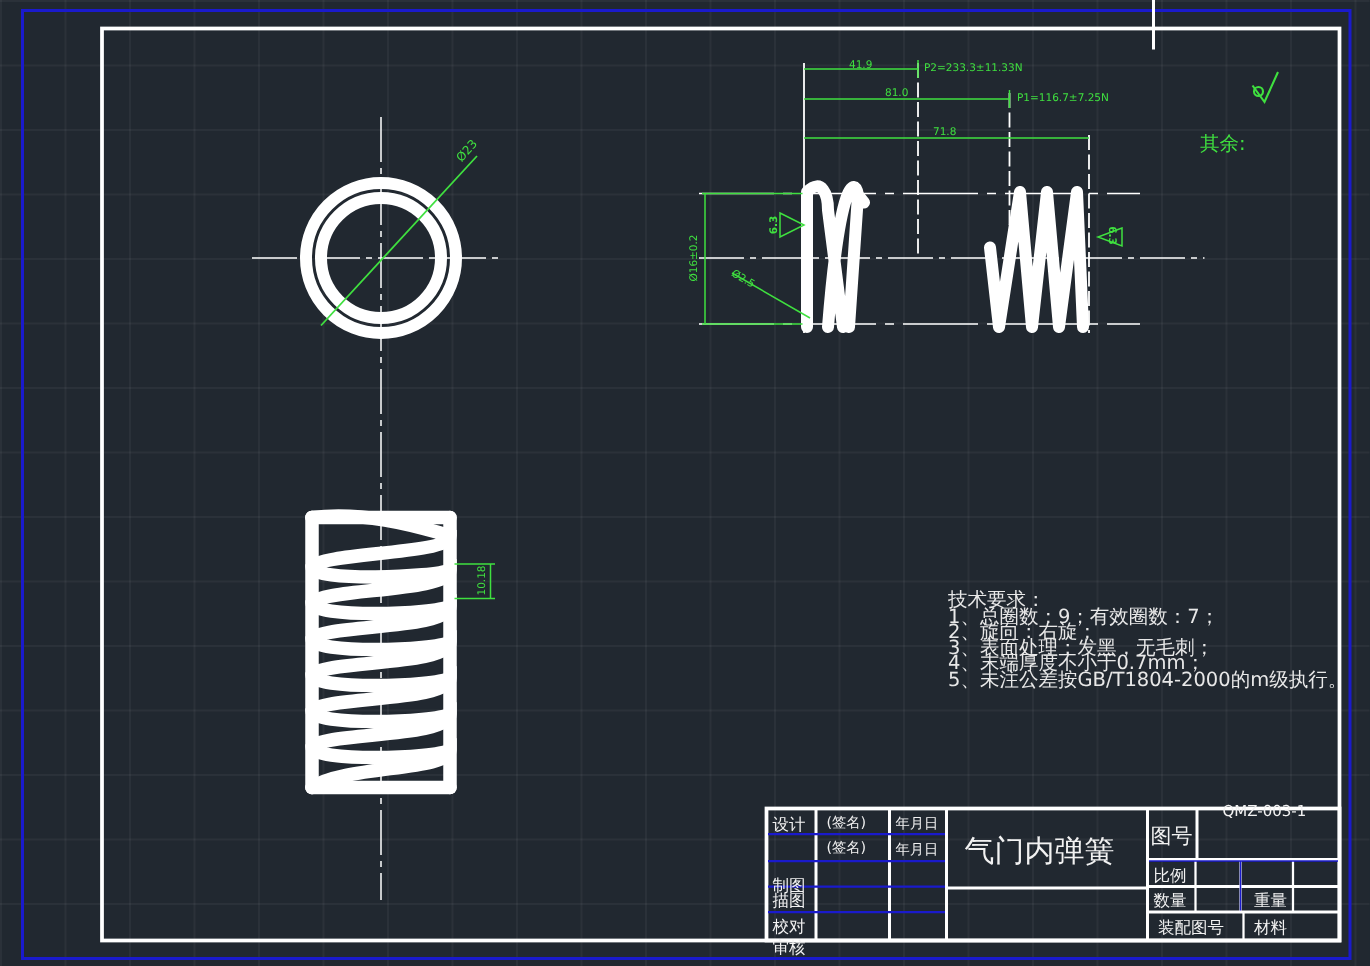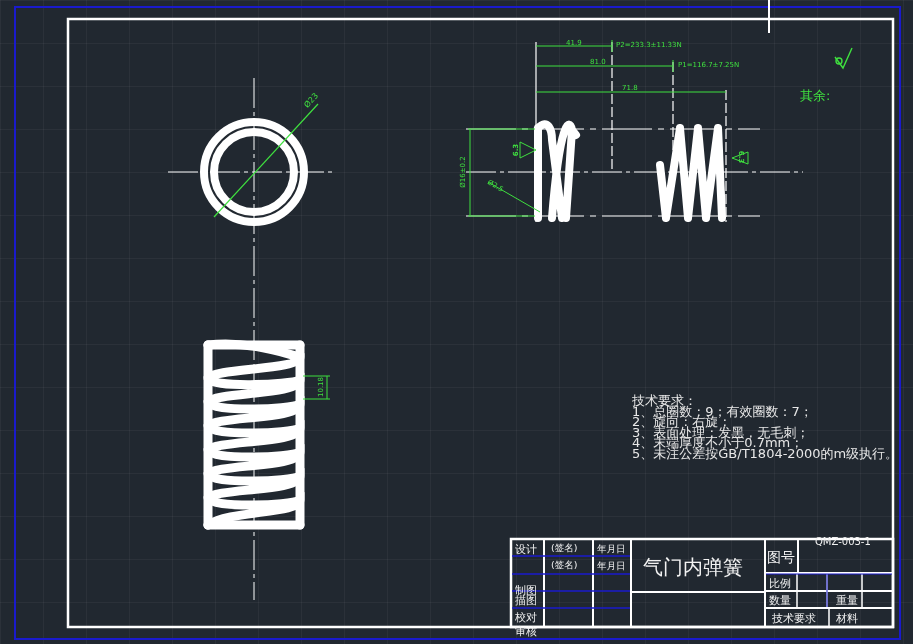--- a/index.html
+++ b/index.html
@@ -144,15 +144,15 @@
 
     <div class="tb" style="left:643px;top:554px;font-size:20px;font-family:'DejaVu Serif',serif;">气门内弹簧</div>
 
     <div class="tb" style="left:767px;top:549px;font-size:14px;">图号</div>
     <div class="tb" style="left:815px;top:536px;font-size:10px;">QMZ-003-1</div>
 
     <div class="tb" style="left:769px;top:576px;">比例</div>
     <div class="tb" style="left:836px;top:571px;margin-top:40px;">材料</div>
     <div class="tb" style="left:769px;top:593px;">数量</div>
     <div class="tb" style="left:836px;top:593px;">重量</div>
-    <div class="tb" style="left:772px;top:611px;">技术要求</div>
+    <div class="tb" style="left:772px;top:611px;">装配图号</div>
   </div>
 </div>
 
 </body></html>

